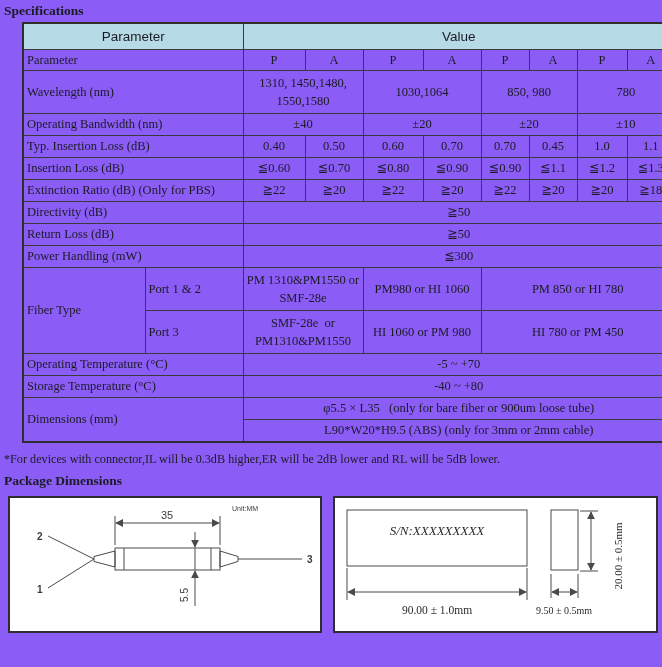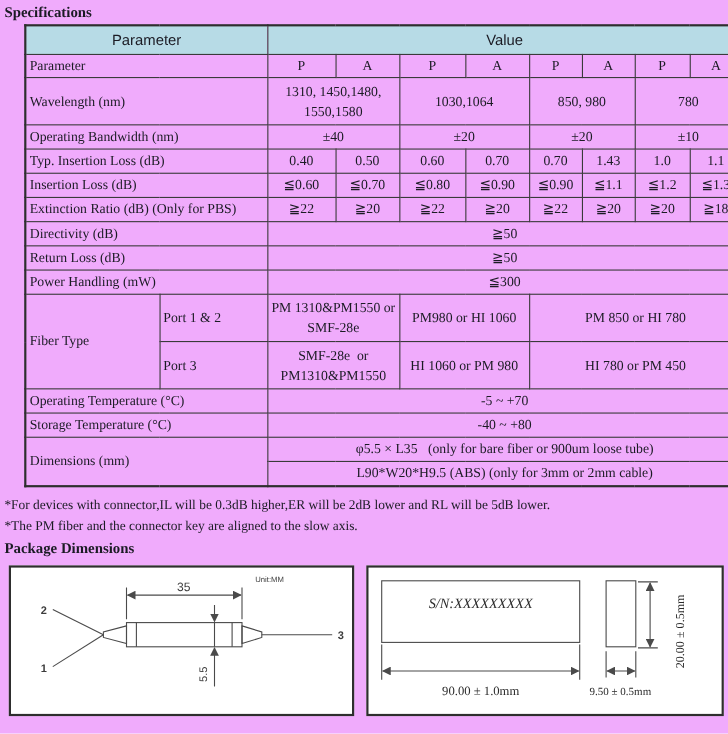--- a/index.html
+++ b/index.html
@@ -1,16 +1,16 @@
 <!DOCTYPE html>
 <html><head>
 <meta charset="utf-8">
 <style>
   html,body{margin:0;padding:0;background:#fff;}
-  #page{width:662px;height:667px;background:#f0abfc;overflow:hidden;box-sizing:border-box;
+  #page{width:662px;height:667px;background:#8b5cf6;overflow:hidden;box-sizing:border-box;
         padding:2px 0 0 4px;font-family:"Liberation Serif","DejaVu Serif",serif;color:#1b1b24;}
   .sect-title{font-weight:bold;font-size:13.5px;margin:1px 0 3px 0;}
   table.spec{border-collapse:collapse;table-layout:fixed;width:652px;margin-left:18px;
              font-size:12.5px;line-height:1.45;}
   table.spec td{border:1px solid #3a3a3a;padding:0 3px;overflow:hidden;}
   table.spec{border:2px solid #2e2e2e;}
   td.hdr{background:#b7dbe6;text-align:center;font-family:"Liberation Sans","DejaVu Sans",sans-serif;
          font-size:13.5px;height:25px;}
   td.lbl{text-align:left;padding-left:5px;}
   td.ctr{text-align:center;}
@@ -80,21 +80,21 @@
         <td colspan="2" class="ctr">±20</td>
         <td colspan="2" class="ctr">±10</td>
       </tr>
       <tr class="h-std">
         <td colspan="2" class="lbl">Typ. Insertion Loss (dB)</td>
         <td class="ctr">0.40</td>
         <td class="ctr">0.50</td>
         <td class="ctr">0.60</td>
         <td class="ctr">0.70</td>
         <td class="ctr">0.70</td>
-        <td class="ctr">1.43</td>
+        <td class="ctr">0.45</td>
         <td class="ctr">1.0</td>
         <td class="ctr">1.1</td>
       </tr>
       <tr class="h-std">
         <td colspan="2" class="lbl">Insertion Loss (dB)</td>
         <td class="ctr">≦0.60</td>
         <td class="ctr">≦0.70</td>
         <td class="ctr">≦0.80</td>
         <td class="ctr">≦0.90</td>
         <td class="ctr">≦0.90</td>
@@ -151,21 +151,20 @@
         <td colspan="8" class="ctr">φ5.5 × L35&nbsp;&nbsp; (only for bare fiber or 900um loose tube)</td>
       </tr>
       <tr class="h-std">
         <td colspan="8" class="ctr">L90*W20*H9.5 (ABS) (only for 3mm or 2mm cable)</td>
       </tr>
     </tbody>
   </table>
 
   <div class="footnotes">
     <div>*For devices with connector,IL will be 0.3dB higher,ER will be 2dB lower and RL will be 5dB lower.</div>
-    <div>*The PM fiber and the connector key are aligned to the slow axis.</div>
   </div>
 
   <div class="sect-title" style="margin-top:4px;">Package Dimensions</div>
 
   <div class="pkg-row">
 
     <div class="pkg-box left">
       <svg width="310" height="133" viewBox="0 0 310 133">
         <defs>
           <marker id="arL" viewBox="0 0 10 10" refX="9" refY="5" markerWidth="8" markerHeight="8" orient="auto-start-reverse">

